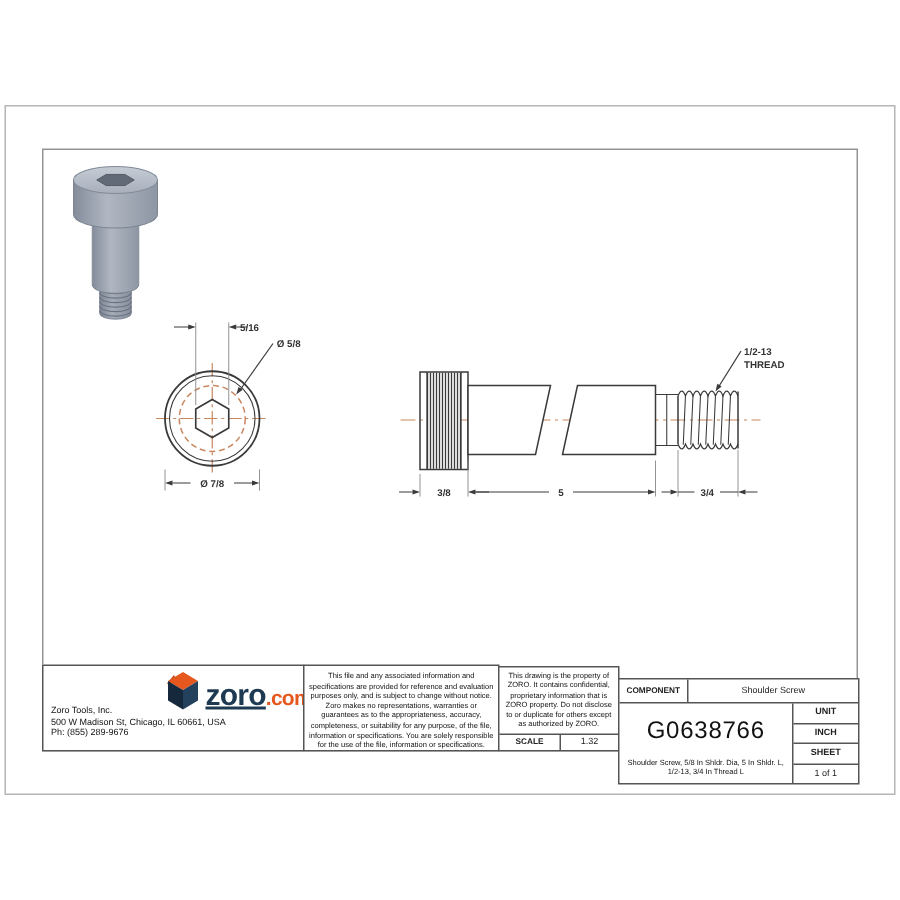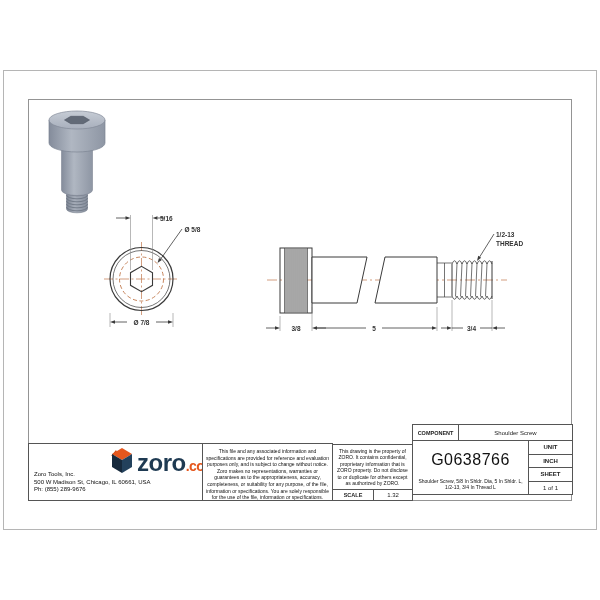--- a/index.html
+++ b/index.html
@@ -12,25 +12,25 @@
   
   .outer-frame{left:3px;top:70px;width:594px;height:460px;border:1px solid #b5b5b5;background:#fff;}
   .inner-frame{left:28px;top:99px;width:544px;height:402px;border:1px solid #949494;background:#fff;}
   
   .drawing-svg{left:28px;top:99px;width:544px;height:331px;}
   
   .tb{border:1px solid #555;background:#fff;}
   .logo-box{left:28px;top:443px;width:175px;height:58px;}
   .legal-box{left:202px;top:443px;width:131px;height:58px;}
   .prop-box{left:332px;top:444px;width:81px;height:57px;display:flex;flex-direction:column;}
-  .comp-box{left:412px;top:424px;width:161px;height:71px;display:flex;flex-direction:column;}
+  .comp-box{left:412px;top:452px;width:161px;height:71px;display:flex;flex-direction:column;}
   
   .logo-row{position:absolute;left:82px;top:3px;display:flex;align-items:flex-start;}
   .logo-text{font-weight:700;letter-spacing:-0.5px;line-height:24px;}
-  .logo-brand{font-size:24px;color:#1e3a52;}
+  .logo-brand{font-size:20px;color:#1e3a52;text-decoration:underline;}
   .logo-tld{font-size:14px;color:#e5571d;}
   .logo-tm{font-size:5px;color:#888;vertical-align:10px;font-weight:400;}
   .addr{position:absolute;left:5px;top:27px;font-size:6px;line-height:7.6px;color:#111;}
   
   .legal-text{padding:4px 3px;font-size:5px;line-height:6.6px;text-align:center;color:#111;}
   .prop-text{flex:1;padding:3px 2px;font-size:5px;line-height:6.4px;text-align:center;color:#111;}
   .scale-row{height:14px;border-top:1px solid #555;display:flex;}
   .scale-label{width:40px;border-right:1px solid #555;display:flex;align-items:center;justify-content:center;font-size:5.5px;font-weight:700;}
   .scale-value{flex:1;display:flex;align-items:center;justify-content:center;font-size:6px;}
   

